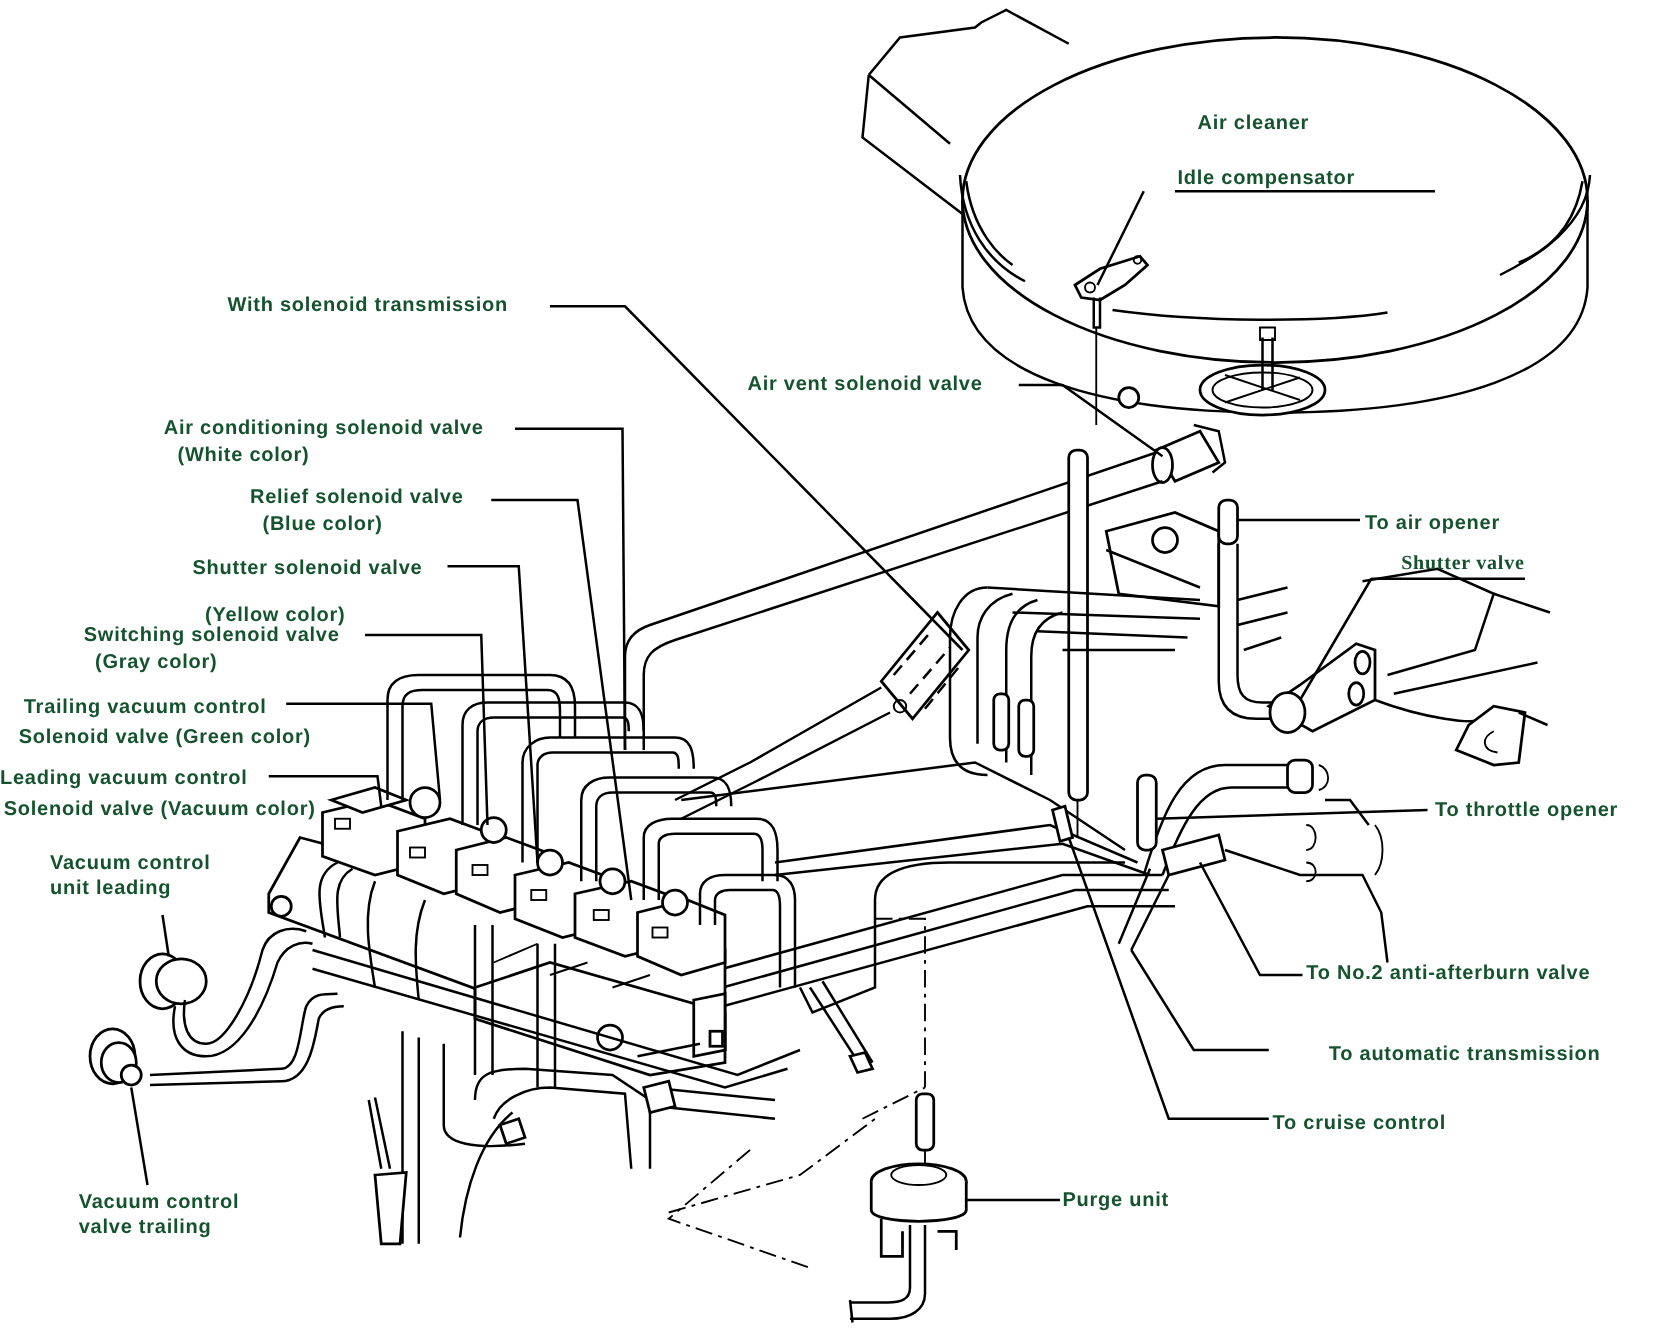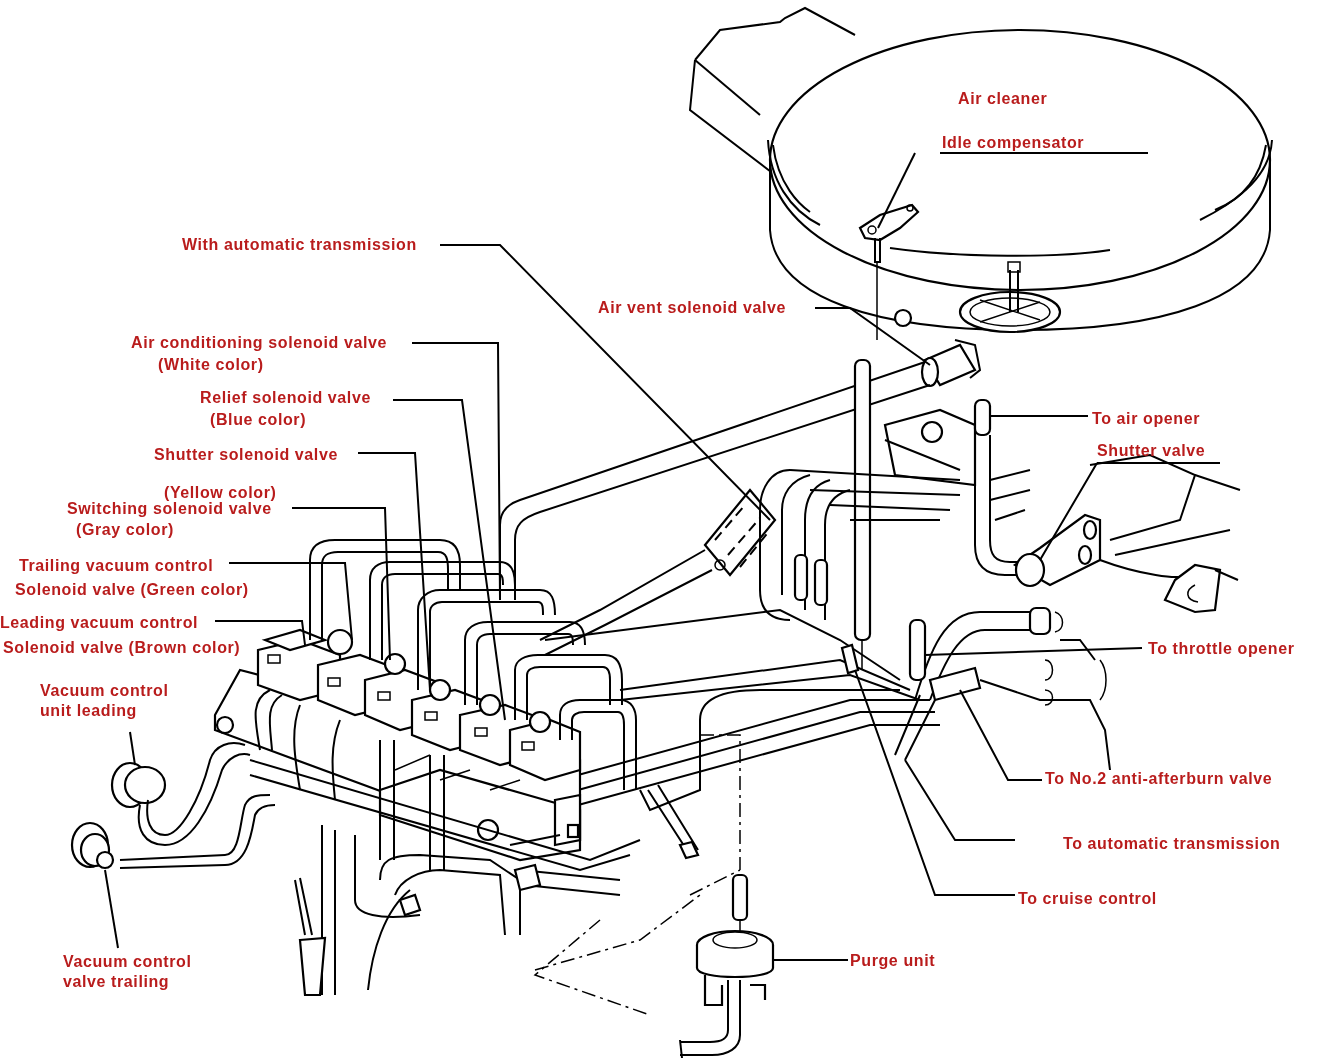--- a/index.html
+++ b/index.html
@@ -1,18 +1,18 @@
 <!DOCTYPE html>
 <html><head>
 <meta charset="utf-8">
 <style>
   html, body { margin: 0; padding: 0; background: #ffffff; }
   body { width: 1328px; height: 1064px; position: relative; overflow: hidden; font-family: "Liberation Sans", "DejaVu Sans", sans-serif; }
   #diagram { position: absolute; left: 0; top: 0; width: 1328px; height: 1064px; }
-  .lbl { position: absolute; font-size: 16px; font-weight: bold; color: #b91c1c; letter-spacing: 0.6px; white-space: nowrap; line-height: 20px; }
+  .lbl { position: absolute; font-size: 16px; font-weight: bold; color: #14532d; letter-spacing: 0.6px; white-space: nowrap; line-height: 20px; }
   svg .ln { stroke: #000; stroke-width: 2; fill: none; }
   svg .thin { stroke: #000; stroke-width: 1.5; fill: none; }
   svg .part { stroke: #000; stroke-width: 2.2; fill: #fff; }
   svg .hose { stroke: #000; stroke-width: 2; fill: none; }
   svg .dash { stroke: #000; stroke-width: 2; fill: none; stroke-dasharray: 10 6; }
   svg .dashdot { stroke: #000; stroke-width: 1.5; fill: none; stroke-dasharray: 14 5 3 5; }
   svg .leader { stroke: #000; stroke-width: 2; fill: none; }
 </style>
 </head>
 <body>
@@ -283,40 +283,40 @@
     <path class="leader" d="M925,655 L1142,648"></path>
     <path class="leader" d="M960,690 L1008,780 L1042,780"></path>
     <path class="leader" d="M905,760 L955,840 L1015,840"></path>
     <path class="leader" d="M855,670 L935,895 L1015,895"></path>
     <path class="leader" d="M773,960 L848,960"></path>
   </g>
 </svg>
 
 <div class="lbl" style="left:958px;top:89px;">Air cleaner</div>
 <div class="lbl" style="left:942px;top:133px;">Idle compensator</div>
-<div class="lbl" style="left:182px;top:235px;">With automatic transmission</div>
+<div class="lbl" style="left:182px;top:235px;">With solenoid transmission</div>
 <div class="lbl" style="left:598px;top:298px;">Air vent solenoid valve</div>
 
 <div class="lbl" style="left:131px;top:333px;">Air conditioning solenoid valve</div>
-<div class="lbl" style="left:158px;top:355px;">(White color)</div>
+<div class="lbl" style="left:142px;top:355px;">(White color)</div>
 <div class="lbl" style="left:200px;top:388px;">Relief solenoid valve</div>
 <div class="lbl" style="left:210px;top:410px;">(Blue color)</div>
 <div class="lbl" style="left:154px;top:445px;">Shutter solenoid valve</div>
 <div class="lbl" style="left:164px;top:483px;">(Yellow color)</div>
 <div class="lbl" style="left:67px;top:499px;text-align:right;">Switching solenoid valve</div>
 <div class="lbl" style="left:76px;top:520px;">(Gray color)</div>
 <div class="lbl" style="left:19px;top:556px;text-align:center;">Trailing vacuum control</div>
 <div class="lbl" style="left:15px;top:580px;">Solenoid valve (Green color)</div>
 <div class="lbl" style="left:0px;top:613px;">Leading vacuum control</div>
-<div class="lbl" style="left:3px;top:638px;">Solenoid valve (Brown color)</div>
+<div class="lbl" style="left:3px;top:638px;">Solenoid valve (Vacuum color)</div>
 
 <div class="lbl" style="left:40px;top:681px;">Vacuum control</div>
 <div class="lbl" style="left:40px;top:701px;">unit leading</div>
 <div class="lbl" style="left:63px;top:952px;">Vacuum control</div>
 <div class="lbl" style="left:63px;top:972px;">valve trailing</div>
 
 <div class="lbl" style="left:1092px;top:409px;">To air opener</div>
-<div class="lbl" style="left:1097px;top:441px;">Shutter valve</div>
+<div class="lbl" style="left:1121px;top:441px;font-family:Liberation Serif, serif;">Shutter valve</div>
 <div class="lbl" style="left:1148px;top:639px;">To throttle opener</div>
 <div class="lbl" style="left:1045px;top:769px;">To No.2 anti-afterburn valve</div>
 <div class="lbl" style="left:1018px;top:834px;margin-left:45px;">To automatic transmission</div>
 <div class="lbl" style="left:1018px;top:889px;">To cruise control</div>
 <div class="lbl" style="left:850px;top:951px;">Purge unit</div>
 
 </body></html>

